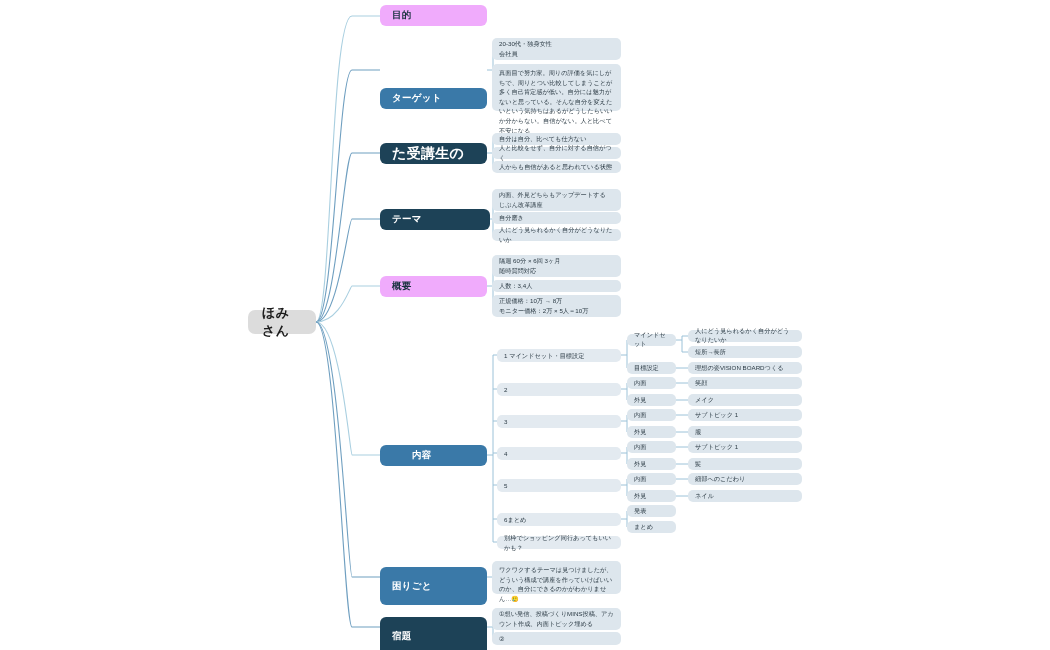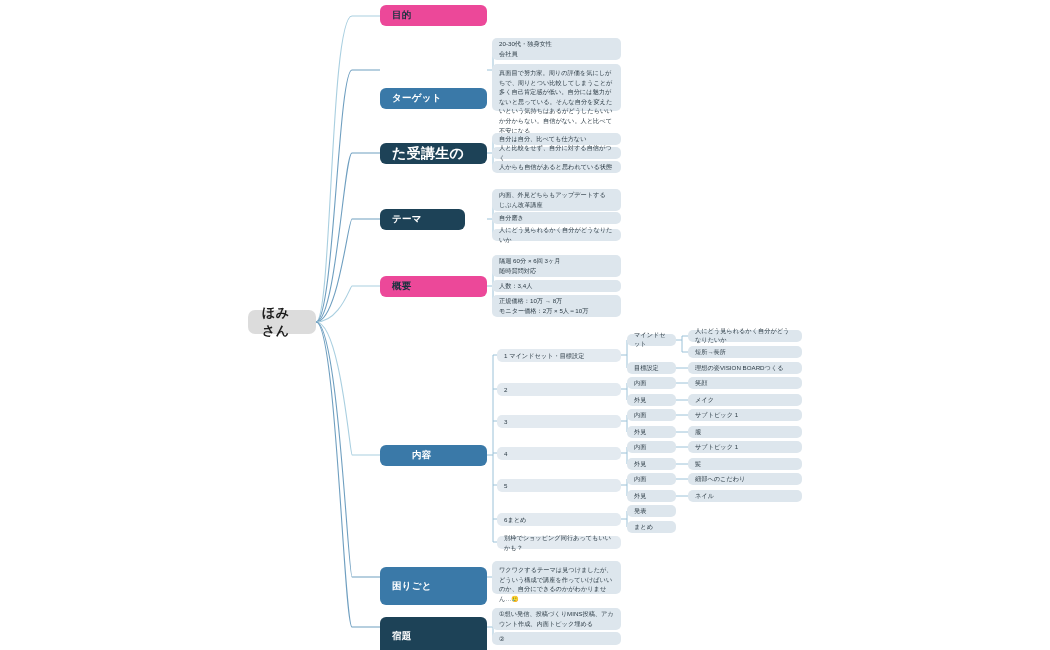--- a/index.html
+++ b/index.html
@@ -19,21 +19,21 @@
   .root{
     background:#dcdcdc;color:#1b1b1b;
     font-size:13px;font-weight:bold;
     padding:0 14px;border-radius:7px;
     letter-spacing:.5px;
   }
   .lvl1{
     color:#ffffff;font-size:9.5px;font-weight:bold;
     padding:0 12px;letter-spacing:.3px;
   }
-  .lvl1.light{background:#ec4899;color:#18323f;}
+  .lvl1.light{background:#f0abfc;color:#18323f;}
   .lvl1.mid{background:#3a79a8;color:#ffffff;}
   .lvl1.dark{background:#1d4257;color:#ffffff;}
   .leaf{
     background:#dde6ed;color:#2b3a44;
     font-size:6.2px;line-height:1.55;
     padding:4px 7px;border-radius:5px;
     align-items:center;
   }
   .leaf.pale{background:#e3eaf0;}
   .sub{
@@ -140,21 +140,21 @@
   <div class="node leaf" style="left:492px;top:133px;width:129px;height:12px;">
     <span>自分は自分、比べても仕方ない</span>
   </div>
   <div class="node leaf" style="left:492px;top:147px;width:129px;height:12px;">
     <span>人と比較をせず、自分に対する自信がつく</span>
   </div>
   <div class="node leaf" style="left:492px;top:161px;width:129px;height:12px;">
     <span>人からも自信があると思われている状態</span>
   </div>
 
-  <div class="node lvl1 dark" style="left:380px;top:209px;width:85px;height:21px;">
+  <div class="node lvl1 dark" style="left:380px;top:209px;width:110px;height:21px;">
     <span>テーマ</span>
   </div>
   <div class="node leaf" style="left:492px;top:189px;width:129px;height:22px;">
     <span>内面、外見どちらもアップデートする
 じぶん改革講座</span>
   </div>
   <div class="node leaf" style="left:492px;top:212px;width:129px;height:12px;">
     <span>自分磨き</span>
   </div>
   <div class="node leaf" style="left:492px;top:229px;width:129px;height:12px;">

